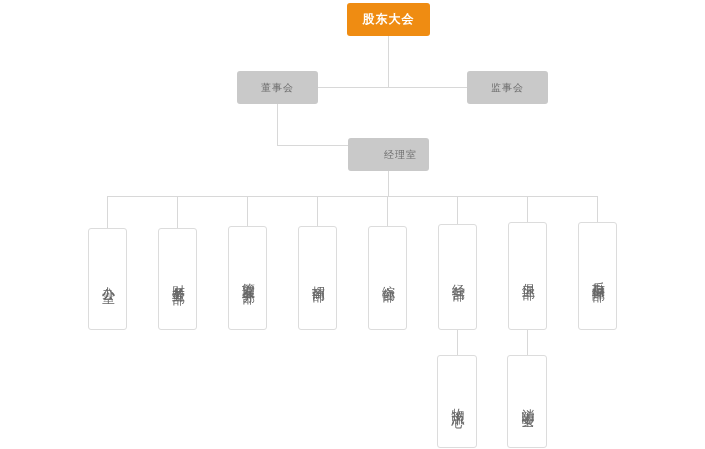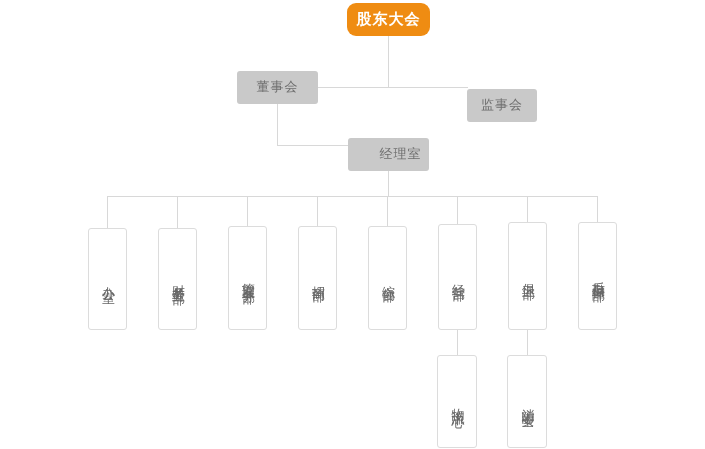--- a/index.html
+++ b/index.html
@@ -29,30 +29,30 @@
     justify-content: center;
     line-height: 1.15;
     letter-spacing: 1px;
     user-select: none;
   }
 
   
   .node--root {
     background: #ef8c12;
     color: #ffffff;
-    font-size: 15px;
+    font-size: 12px;
     font-weight: bold;
-    border-radius: 9px;
+    border-radius: 3px;
   }
 
   
   .node--grey {
     background: #c9c9c9;
     color: #6e6e6e;
-    font-size: 13px;
+    font-size: 10px;
     border-radius: 3px;
   }
 
   
   .node--dept {
     background: #ffffff;
     border: 1px solid #dcdcdc;
     border-radius: 3px;
     color: #666666;
     font-size: 13px;
@@ -104,21 +104,21 @@
   <div class="conn conn--v" style="left:527px; top:196px; height:26px;"></div>
   <div class="conn conn--v" style="left:597px; top:196px; height:26px;"></div>
 
   <div class="conn conn--v" style="left:457px; top:330px; height:25px;"></div>
   <div class="conn conn--v" style="left:527px; top:330px; height:25px;"></div>
 
   <div class="node node--root" style="left:347px; top:3px; width:83px; height:33px;">股东大会</div>
 
   <div class="node node--grey" style="left:237px; top:71px; width:81px; height:33px;">董事会</div>
 
-  <div class="node node--grey" style="left:467px; top:89px; width:70px; height:33px;">监事会</div>
+  <div class="node node--grey" style="left:467px; top:71px; width:81px; height:33px;">监事会</div>
 
   <div class="node node--grey" style="left:348px; top:138px; width:81px; height:33px;padding-left:24px;">经理室</div>
 
   <div class="node node--dept" style="left:88px; top:228px; width:39px; height:102px;">办公室</div>
 
   <div class="node node--dept" style="left:158px; top:228px; width:39px; height:102px;">财务劳工部</div>
 
   <div class="node node--dept" style="left:228px; top:226px; width:39px; height:104px;">管理服务部</div>
 
   <div class="node node--dept" style="left:298px; top:226px; width:39px; height:104px;">招商部</div>

